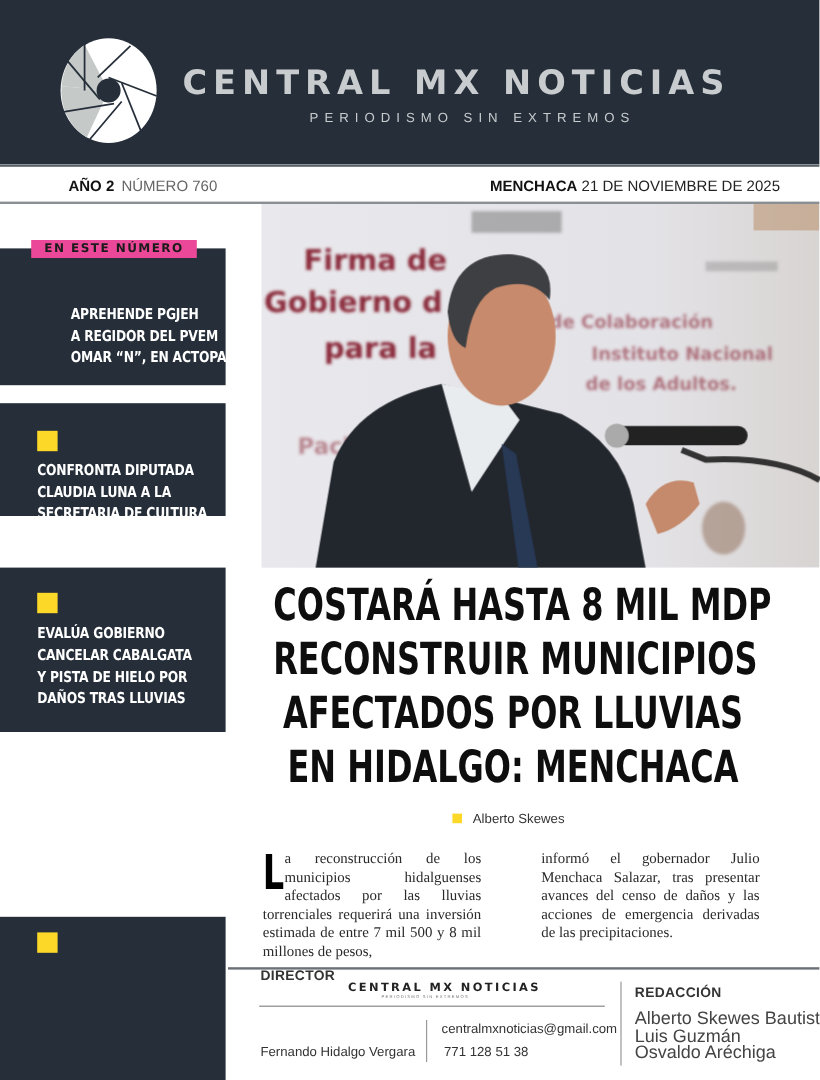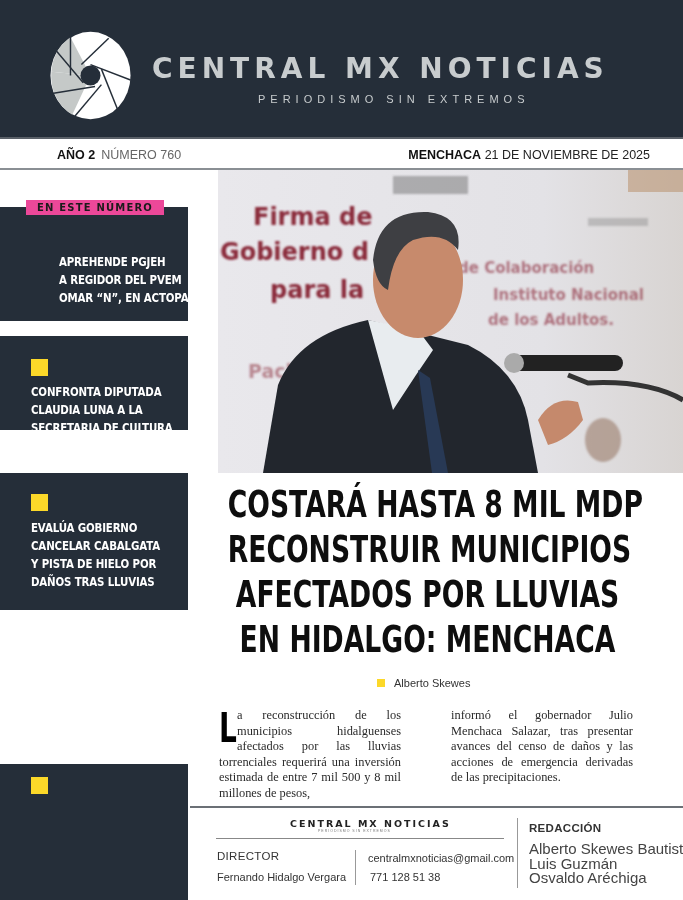--- a/index.html
+++ b/index.html
@@ -41,21 +41,21 @@
   .col2 { left:206px;margin-left:26px; }
   .dropcap { float:left; font-family:"DejaVu Sans", sans-serif; font-weight:bold; font-size:40px; line-height:36px; height:40px; margin:2px 4px 0 0; color:#000; transform:scaleX(0.7); transform-origin:left top; width:14px; }
 
   
   .footer-rule { position:absolute; left:190px; top:806px; width:493px; height:2px; background:#6b7076; }
   .f-brand { position:absolute; left:290px; top:818px; font-family:"DejaVu Sans", sans-serif; font-weight:bold; font-size:9.5px; letter-spacing:2px; color:#222; white-space:nowrap; }
   .f-tag { position:absolute; left:318px; top:829px; font-size:3.5px; letter-spacing:1px; color:#777; white-space:nowrap; }
   .f-hr { position:absolute; left:216px; top:838px; width:288px; height:1px; background:#888; }
   .f-vr1 { position:absolute; left:355px; top:850px; width:1px; height:35px; background:#999; }
   .f-vr2 { position:absolute; left:517px; top:818px; width:1px; height:70px; background:#999; }
-  .f-director-label { position:absolute; left:217px; top:850px; font-size:11.5px; font-weight:normal; color:#333; letter-spacing:0.3px; }
+  .f-director-label { position:absolute; left:217px; top:808px; font-size:11.5px; font-weight:bold; color:#333; letter-spacing:0.3px; }
   .f-director-name { position:absolute; left:217px; top:871px; font-size:11px; color:#333; white-space:nowrap; }
   .f-email { position:absolute; left:368px; top:852px; font-size:11px; color:#333; white-space:nowrap; }
   .f-phone { position:absolute; left:370px; top:871px; font-size:11px; color:#333; white-space:nowrap; }
   .f-red-label { position:absolute; left:529px; top:822px; font-size:11.5px; font-weight:bold; color:#333; letter-spacing:0.3px; }
   .f-red-list { position:absolute; left:529px; top:842px; font-size:15px; line-height:14.5px; color:#444; white-space:nowrap; }
 </style>
 </head>
 <body>
 
 <header class="masthead">

